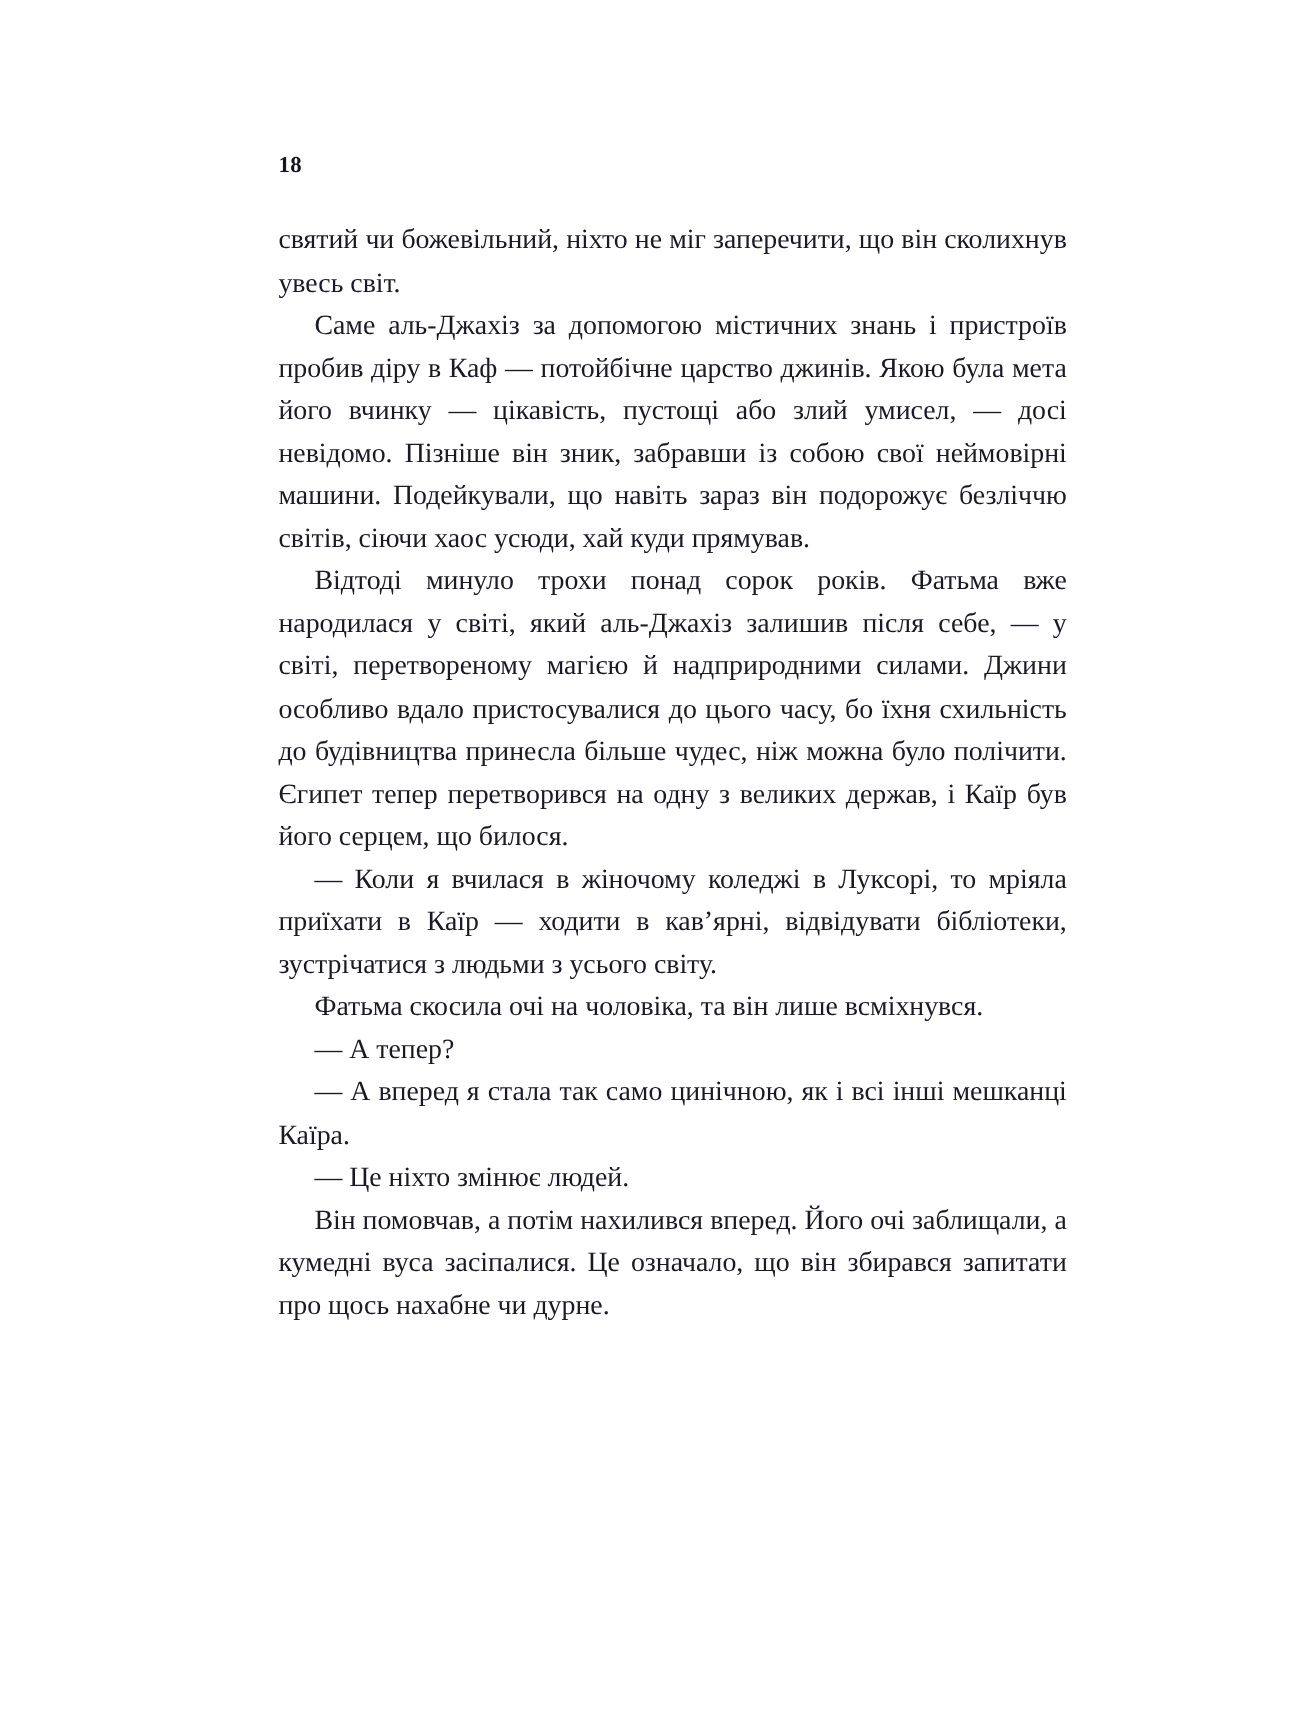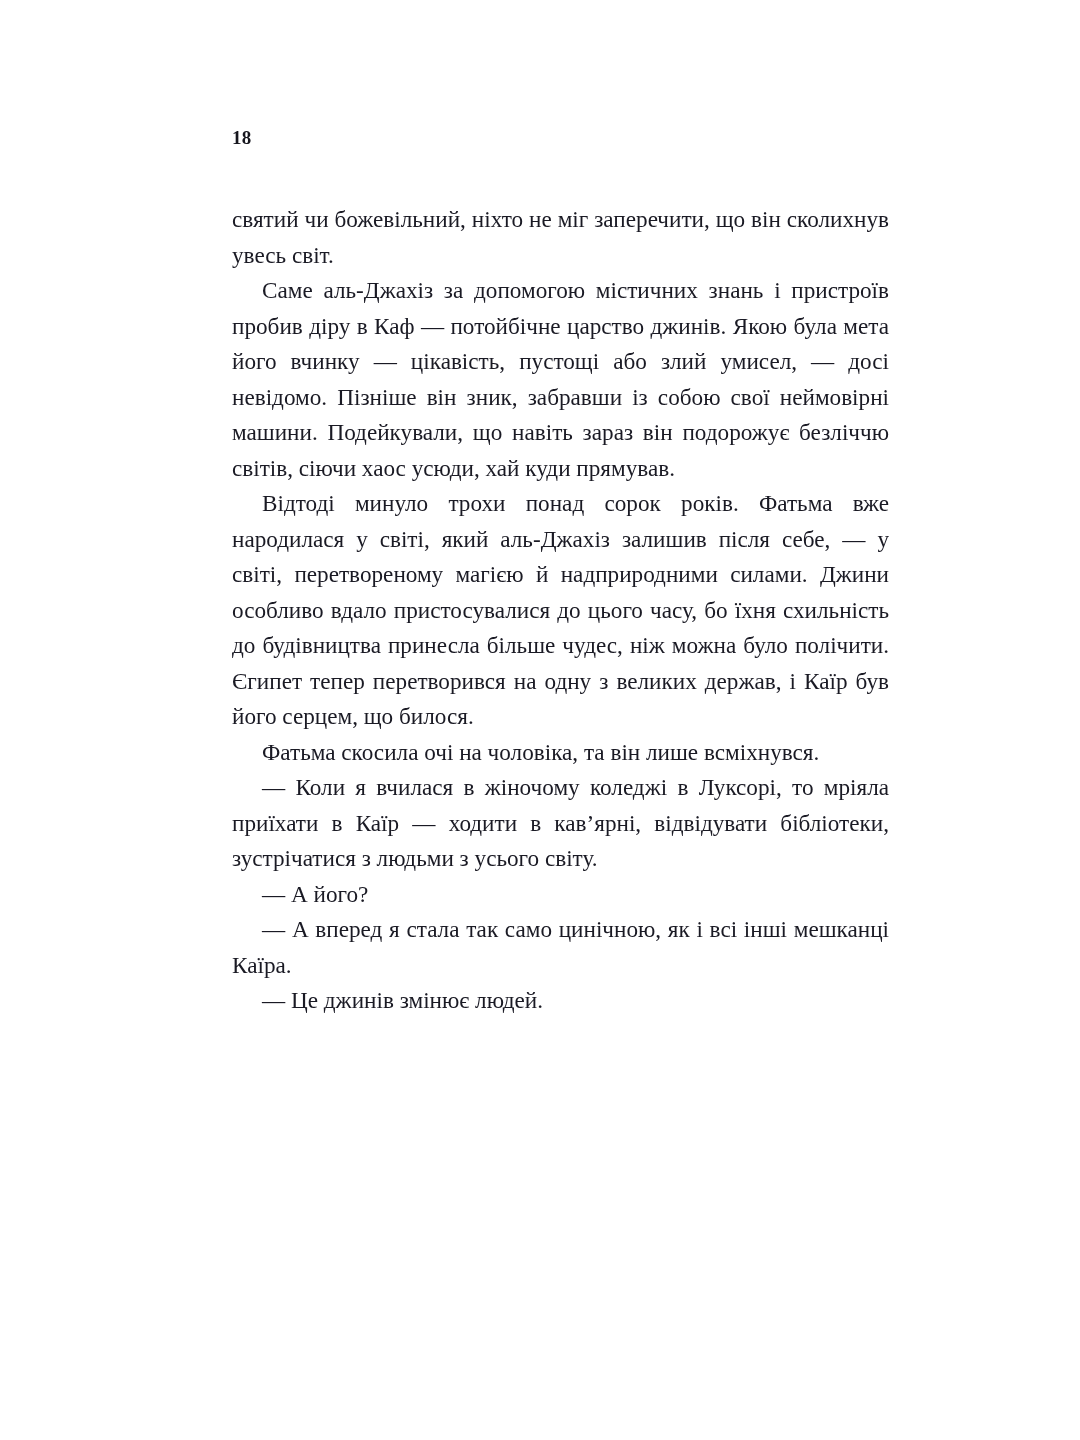--- a/index.html
+++ b/index.html
@@ -49,39 +49,39 @@
     text-align: justify;
     text-justify: inter-word;
     text-indent: 30px;
     hyphens: none;
     -webkit-hyphens: none;
     word-spacing: 0px;
   }
 
   p.para.no-indent {
     text-indent: 0;
-    margin-top: 19px;
   }
 
   
   p.para:last-child {
     margin-bottom: 0;
   }
 </style>
 </head>
 <body>
 
 <div class="page">
 
   <div class="folio">18</div>
 
   <div class="text-block">
     <p class="para no-indent">святий чи божевільний, ніхто не міг заперечити, що він сколихнув увесь світ.</p>
     <p class="para">Саме аль-Джахіз за допомогою містичних знань і пристроїв пробив діру в Каф — потойбічне царство джинів. Якою була мета його вчинку — цікавість, пустощі або злий умисел, — досі невідомо. Пізніше він зник, забравши із собою свої неймовірні машини. Подейкували, що навіть зараз він подорожує безліччю світів, сіючи хаос усюди, хай куди прямував.</p>
     <p class="para">Відтоді минуло трохи понад сорок років. Фатьма вже народилася у світі, який аль-Джахіз залишив після себе, — у світі, перетвореному магією й надприродними силами. Джини особливо вдало пристосувалися до цього часу, бо їхня схильність до будівництва принесла більше чудес, ніж можна було полічити. Єгипет тепер перетворився на одну з великих держав, і Каїр був його серцем, що билося.</p>
+    <p class="para">— Коли я вчилася в жіночому коледжі в Луксорі, то мріяла приїхати в Каїр — ходити в кав’ярні, відвідувати бібліотеки, зустрічатися з людьми з усього світу.</p>
     <p class="para">Фатьма скосила очі на чоловіка, та він лише всміхнувся.</p>
-    <p class="para">— Коли я вчилася в жіночому коледжі в Луксорі, то мріяла приїхати в Каїр — ходити в кав’ярні, відвідувати бібліотеки, зустрічатися з людьми з усього світу.</p>
-    <p class="para">— А його?</p>
+    <p class="para">— А тепер?</p>
     <p class="para">— А вперед я стала так само цинічною, як і всі інші мешканці Каїра.</p>
-    <p class="para">— Це джинів змінює людей.</p>
+    <p class="para">— Це ніхто змінює людей.</p>
+    <p class="para">Він помовчав, а потім нахилився вперед. Його очі заблищали, а кумедні вуса засіпалися. Це означало, що він збирався запитати про щось нахабне чи дурне.</p>
   </div>
 
 </div>
 
 </body></html>

